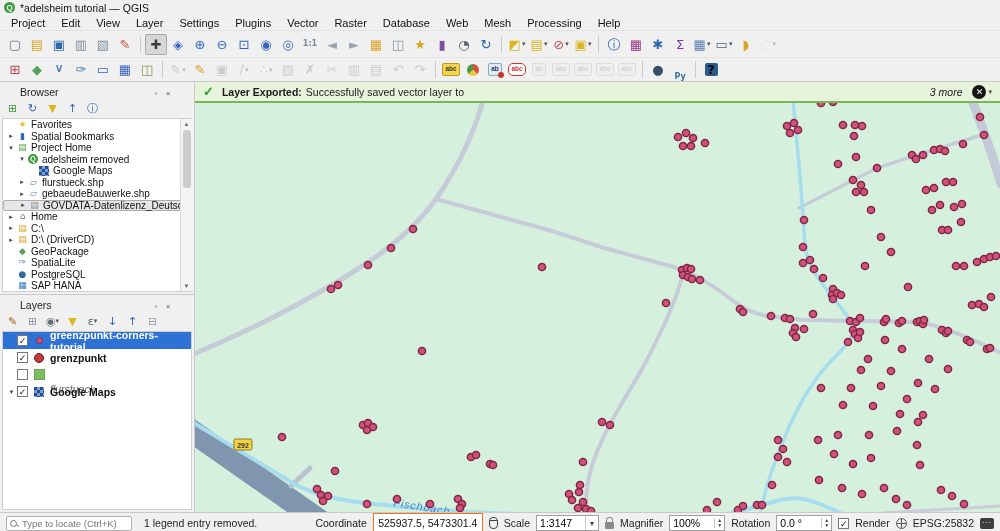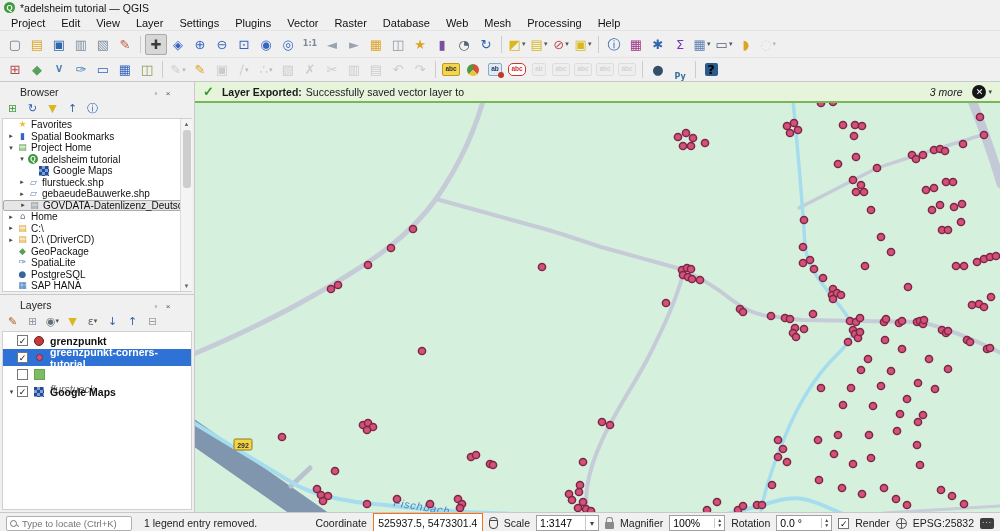--- a/index.html
+++ b/index.html
@@ -413,21 +413,21 @@
               <span class="tree-label">Spatial Bookmarks</span>
             </div>
             <div class="tree-row" style="padding-left: 3px;">
               <span class="tree-arrow">▾</span>
               <span class="ticon" style="color: rgb(90, 160, 70);">▤</span>
               <span class="tree-label">Project Home</span>
             </div>
             <div class="tree-row" style="padding-left: 14px;">
               <span class="tree-arrow">▾</span>
               <span class="qlogo">Q</span>
-              <span class="tree-label">adelsheim tutorial</span>
+              <span class="tree-label">adelsheim removed</span>
             </div>
             <div class="tree-row" style="padding-left: 25px;">
               <span class="tree-arrow"></span>
               <span class="checker"></span>
               <span class="tree-label">Google Maps</span>
             </div>
             <div class="tree-row" style="padding-left: 14px;">
               <span class="tree-arrow">▸</span>
               <span class="ticon" style="color: rgb(91, 127, 174);">▱</span>
               <span class="tree-label">flurstueck.shp</span>
@@ -517,35 +517,35 @@
               <span class="glyph" style="color: rgb(47, 102, 173);">↓</span>
             </button>
             <button class="pt-btn">
               <span class="glyph" style="color: rgb(47, 102, 173);">↑</span>
             </button>
             <button class="pt-btn">
               <span class="glyph" style="color: rgb(152, 160, 168);">⊟</span>
             </button>
           </div>
         <div class="layer-list" id="layer-list">
+            <div class="layer-row selected">
+              <span class="l-arrow"></span>
+              <span class="cb checked"></span>
+              <span class="swatch">
+                <span class="dot-small"></span>
+              </span>
+              <span class="layer-label bold">greenzpunkt-corners-tutorial</span>
+            </div>
             <div class="layer-row">
               <span class="l-arrow"></span>
               <span class="cb checked"></span>
               <span class="swatch">
                 <span class="dot-big"></span>
               </span>
               <span class="layer-label bold">grenzpunkt</span>
-            </div>
-            <div class="layer-row selected">
-              <span class="l-arrow"></span>
-              <span class="cb checked"></span>
-              <span class="swatch">
-                <span class="dot-small"></span>
-              </span>
-              <span class="layer-label bold">greenzpunkt-corners-tutorial</span>
             </div>
             <div class="layer-row">
               <span class="l-arrow"></span>
               <span class="cb"></span>
               <span class="swatch">
                 <span class="square-green"></span>
               </span>
               <span class="layer-label italic">flurstueck</span>
             </div>
             <div class="layer-row">

